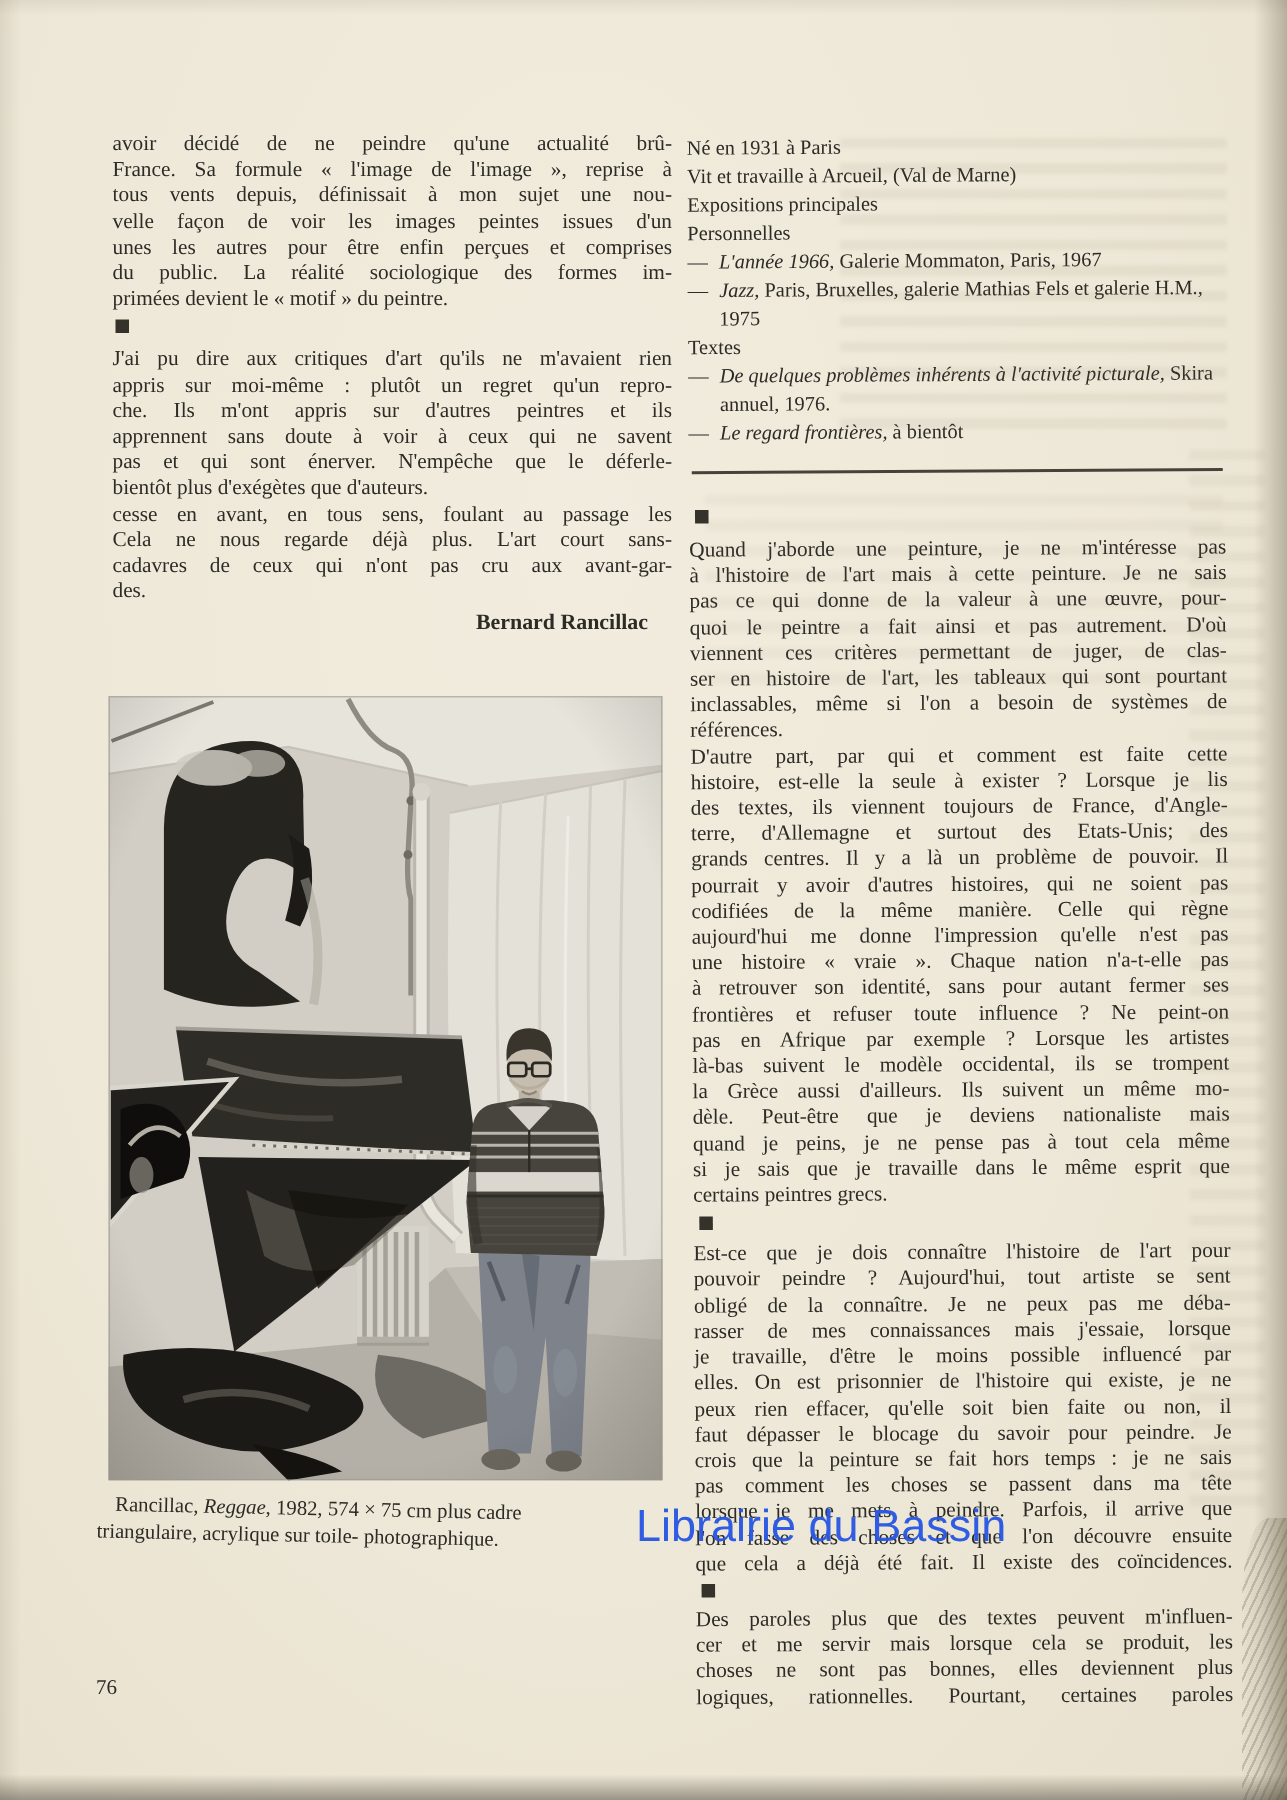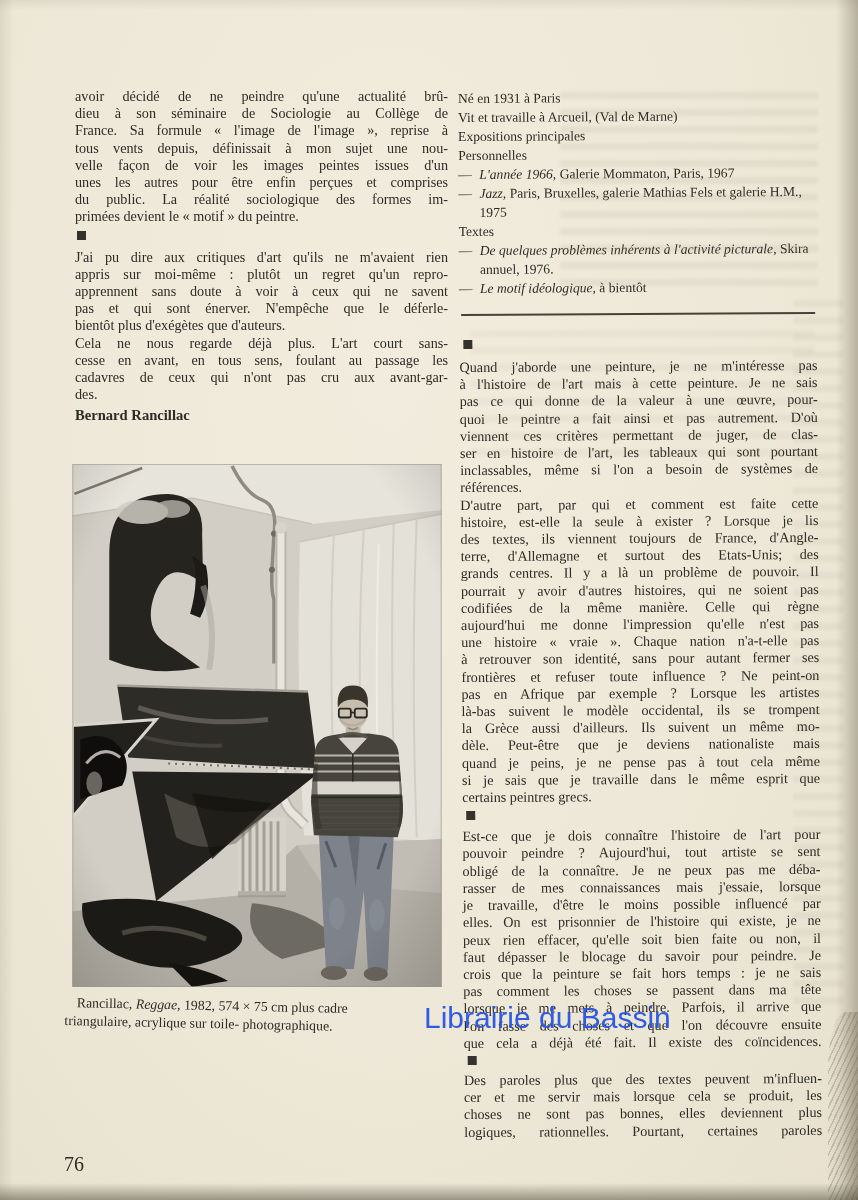--- a/index.html
+++ b/index.html
@@ -11,31 +11,31 @@
   .col.right{left:461px;width:358px;transform:rotate(-0.35deg);}
   .para{font-size:14.2px;line-height:17.2px;}
   .pline{text-align:justify;text-align-last:justify;white-space:nowrap;}
   .pline.flush{text-align-last:left;white-space:normal;}
   .pline{white-space:normal;}
   .bullet{width:9px;height:9px;background:#34322b;}
   .bullet.bl1{margin:5px 0 9px 2px;}
   .bullet.br1{margin:24px 0 10px 4px;}
   .bullet.br2{margin:5px 0 8px 4px;}
   .bullet.br3{margin:4px 0 7px 4px;}
-  .signature{font-weight:bold;text-align:left;padding-right:16px;font-size:14.6px;margin-top:4px;}
+  .signature{font-weight:bold;text-align:right;padding-right:16px;font-size:14.6px;margin-top:4px;}
   .bio{font-size:13.6px;line-height:19px;}
   .bio-item{position:relative;padding-left:21px;}
   .bio .dash{position:absolute;left:0;top:0;}
   .it{font-style:italic;}
   .rule{border:none;border-top:2px solid #454239;margin:16px 0 0 2px;width:354px;}
   .photo{margin:40px 0 0 -3px;width:370px;height:523px;display:block;}
   .photo svg{display:block;}
   .caption{font-size:13.8px;line-height:18px;margin:7px 0 0 -10px;width:383px;
     text-indent:12px;transform:rotate(1.2deg);transform-origin:0 0;}
-  .pagenum{position:absolute;left:64px;top:1153px;font-size:20px;}
+  .pagenum{position:absolute;left:64px;top:1118px;font-size:14px;}
   .watermark{position:absolute;left:424px;top:1003px;z-index:30;
     font-family:"Liberation Sans", sans-serif;font-size:30px;line-height:1;
     opacity:.96;pointer-events:none;}
   
   .bleed{position:absolute;pointer-events:none;filter:blur(1.5px);
     background:repeating-linear-gradient(180deg, rgba(125,117,95,.16) 0 7px, rgba(240,235,220,0) 7px 17px);}
   .bleed.a{left:560px;top:92px;width:258px;height:200px;opacity:.55;}
   .bleed.b{left:470px;top:330px;width:345px;height:128px;opacity:.35;}
   .bleed.c{left:793px;top:300px;width:50px;height:710px;opacity:.45;}
   .edge{position:absolute;pointer-events:none;}
@@ -53,37 +53,37 @@
     background:linear-gradient(to bottom, rgba(100,93,75,.10), rgba(100,93,75,0));}
 </style>
 </head>
 <body>
 
 <div class="page">
 
   <div class="col left">
     <div class="para">
         <div class="pline">avoir décidé de ne peindre qu'une actualité brû-</div>
-        <div class="pline">dieu à son séminaire de Sociologie au Collège de</div>
         <div class="pline">France. Sa formule « l'image de l'image », reprise à</div>
         <div class="pline">tous vents depuis, définissait à mon sujet une nou-</div>
         <div class="pline">velle façon de voir les images peintes issues d'un</div>
         <div class="pline">unes les autres pour être enfin perçues et comprises</div>
         <div class="pline">du public. La réalité sociologique des formes im-</div>
         <div class="pline flush">primées devient le « motif » du peintre.</div>
       </div>
     <div class="bullet bl1"></div>
     <div class="para">
         <div class="pline">J'ai pu dire aux critiques d'art qu'ils ne m'avaient rien</div>
         <div class="pline">appris sur moi-même : plutôt un regret qu'un repro-</div>
+        <div class="pline">che. Ils m'ont appris sur d'autres peintres et ils</div>
         <div class="pline">apprennent sans doute à voir à ceux qui ne savent</div>
         <div class="pline">pas et qui sont énerver. N'empêche que le déferle-</div>
         <div class="pline flush">bientôt plus d'exégètes que d'auteurs.</div>
+        <div class="pline">cesse en avant, en tous sens, foulant au passage les</div>
         <div class="pline">Cela ne nous regarde déjà plus. L'art court sans-</div>
-        <div class="pline">cesse en avant, en tous sens, foulant au passage les</div>
         <div class="pline">cadavres de ceux qui n'ont pas cru aux avant-gar-</div>
         <div class="pline flush">des.</div>
       </div>
     <div class="signature">Bernard Rancillac</div>
 
     <figure class="photo">
       <svg viewBox="0 0 370 524" width="370" height="523" xmlns="http://www.w3.org/2000/svg">
         <defs>
           <radialGradient id="vig" cx="50%" cy="45%" r="78%">
             <stop offset="68%" stop-color="#201e1a" stop-opacity="0"></stop>
@@ -213,21 +213,21 @@
   <div class="col right">
     <div class="bio">
         <div class="bio-line">Né en 1931 à Paris</div>
         <div class="bio-line">Vit et travaille à Arcueil, (Val de Marne)</div>
         <div class="bio-line">Expositions principales</div>
         <div class="bio-line">Personnelles</div>
         <div class="bio-item"><span class="dash">—</span><span class="it">L'année 1966,</span><span> Galerie Mommaton, Paris, 1967</span></div>
         <div class="bio-item"><span class="dash">—</span><span class="it">Jazz,</span><span> Paris, Bruxelles, galerie Mathias Fels et galerie H.M., 1975</span></div>
         <div class="bio-line">Textes</div>
         <div class="bio-item"><span class="dash">—</span><span class="it">De quelques problèmes inhérents à l'activité picturale,</span><span> Skira</span><div>annuel, 1976.</div></div>
-        <div class="bio-item"><span class="dash">—</span><span class="it">Le motif idéologique,</span><span> à bientôt</span></div>
+        <div class="bio-item"><span class="dash">—</span><span class="it">Le regard frontières,</span><span> à bientôt</span></div>
       </div>
     <hr class="rule">
     <div class="bullet br1"></div>
     <div class="para">
         <div class="pline">Quand j'aborde une peinture, je ne m'intéresse pas</div>
         <div class="pline">à l'histoire de l'art mais à cette peinture. Je ne sais</div>
         <div class="pline">pas ce qui donne de la valeur à une œuvre, pour-</div>
         <div class="pline">quoi le peintre a fait ainsi et pas autrement. D'où</div>
         <div class="pline">viennent ces critères permettant de juger, de clas-</div>
         <div class="pline">ser en histoire de l'art, les tableaux qui sont pourtant</div>

